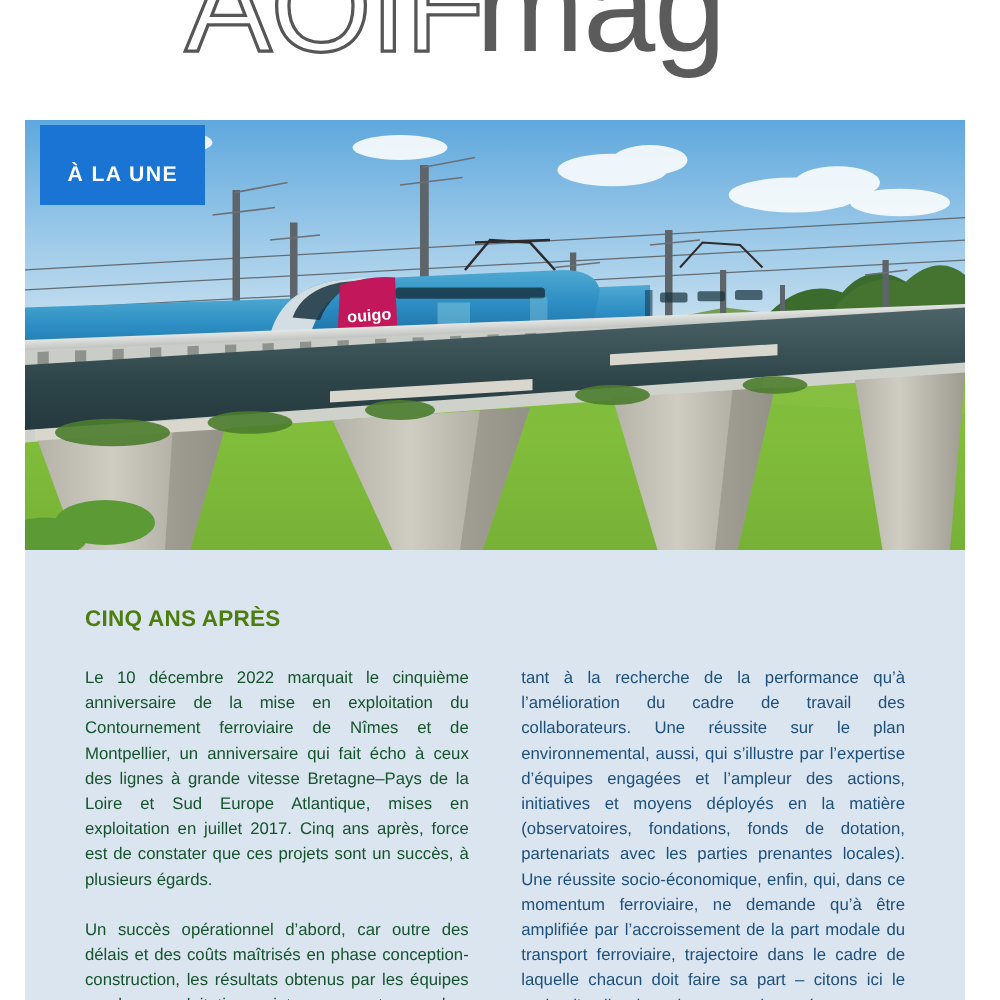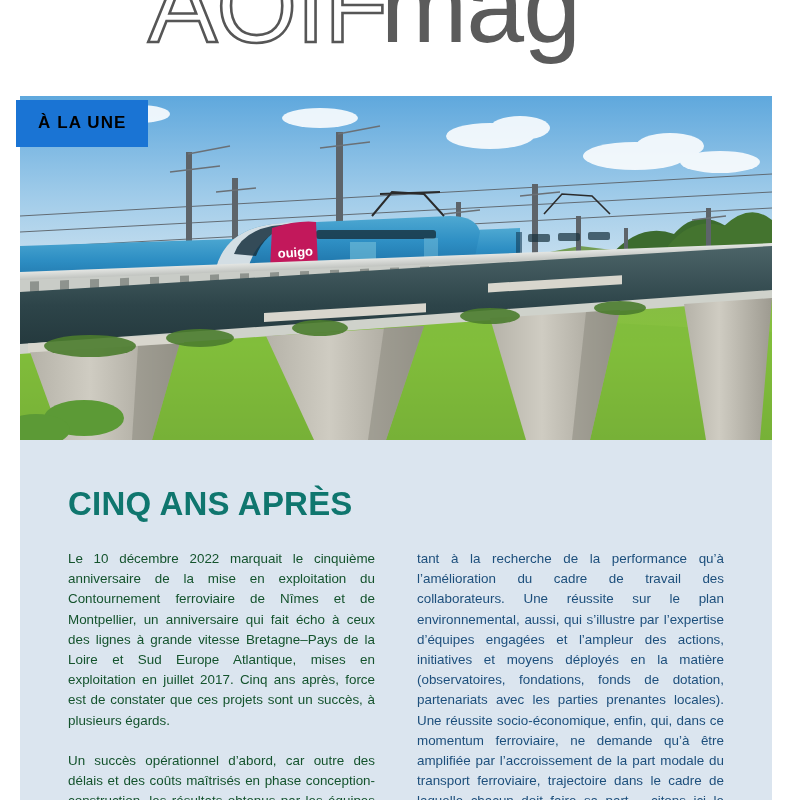--- a/index.html
+++ b/index.html
@@ -35,38 +35,38 @@
   }
 
   
   .hero{
     position:absolute; left:20px; top:96px; width:752px; height:344px;
     overflow:hidden; background:#8fc2e8;
   }
   .hero svg{ display:block; width:752px; height:344px; }
 
   .badge{
-    position:absolute; left:16px; top:100px;
-    background:#1a74d4; color:#000000;
+    position:absolute; left:32px; top:100px;
+    background:#1a74d4; color:#ffffff;
     font-size:17px; font-weight:700; letter-spacing:1.1px;
-    padding:13px 22px 14px 22px;
+    padding:30px 22px 14px 22px;
     z-index:5;
   }
 
   
   .panel{
     position:absolute; left:20px; top:440px; width:752px; height:360px;
     background:#dbe5ef;
   }
   .panel-inner{
     position:absolute; left:48px; top:45px; width:656px;
   }
   .headline{
-    color:#0f766e;
-    font-size:33px; font-weight:700; letter-spacing:.2px;
+    color:#4d7c0f;
+    font-size:18px; font-weight:700; letter-spacing:.2px;
     margin-bottom:26px;
   }
   .cols{
     display:flex; gap:42px; width:656px;
   }
   .col{ width:307px; }
   .col p{
     color:#14532d;
     font-size:13.4px; line-height:20.2px;
     text-align:justify;

